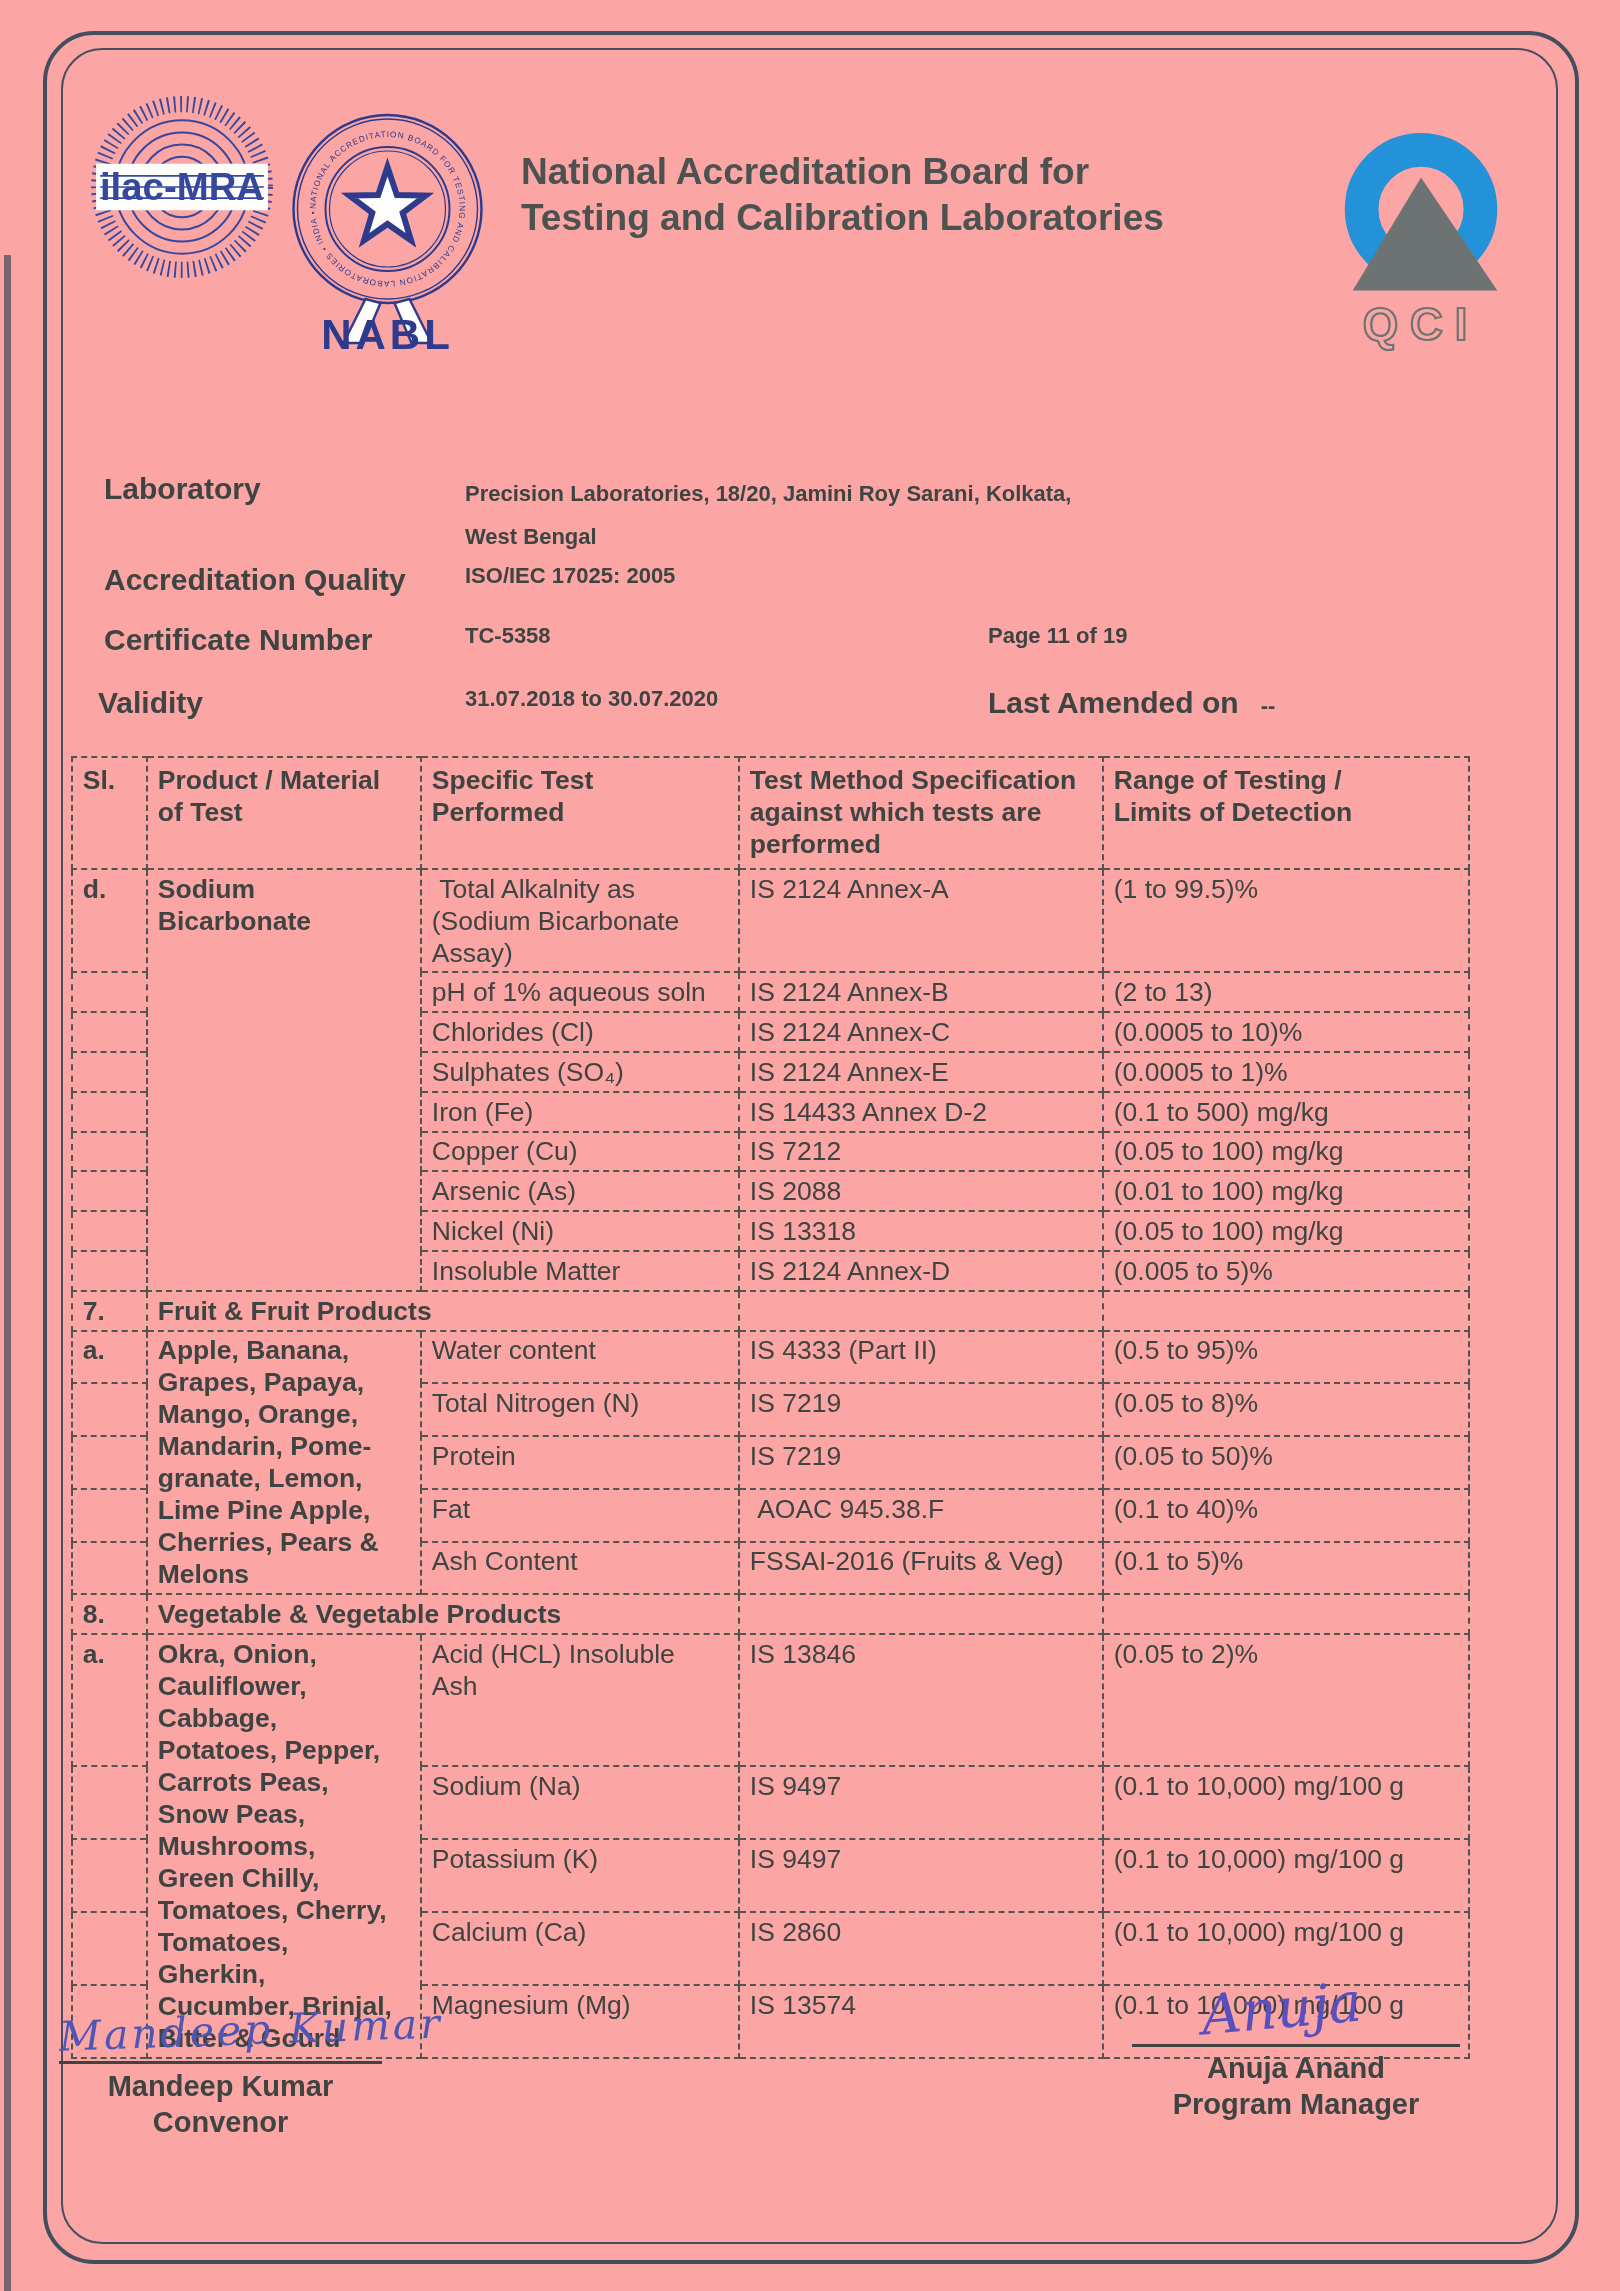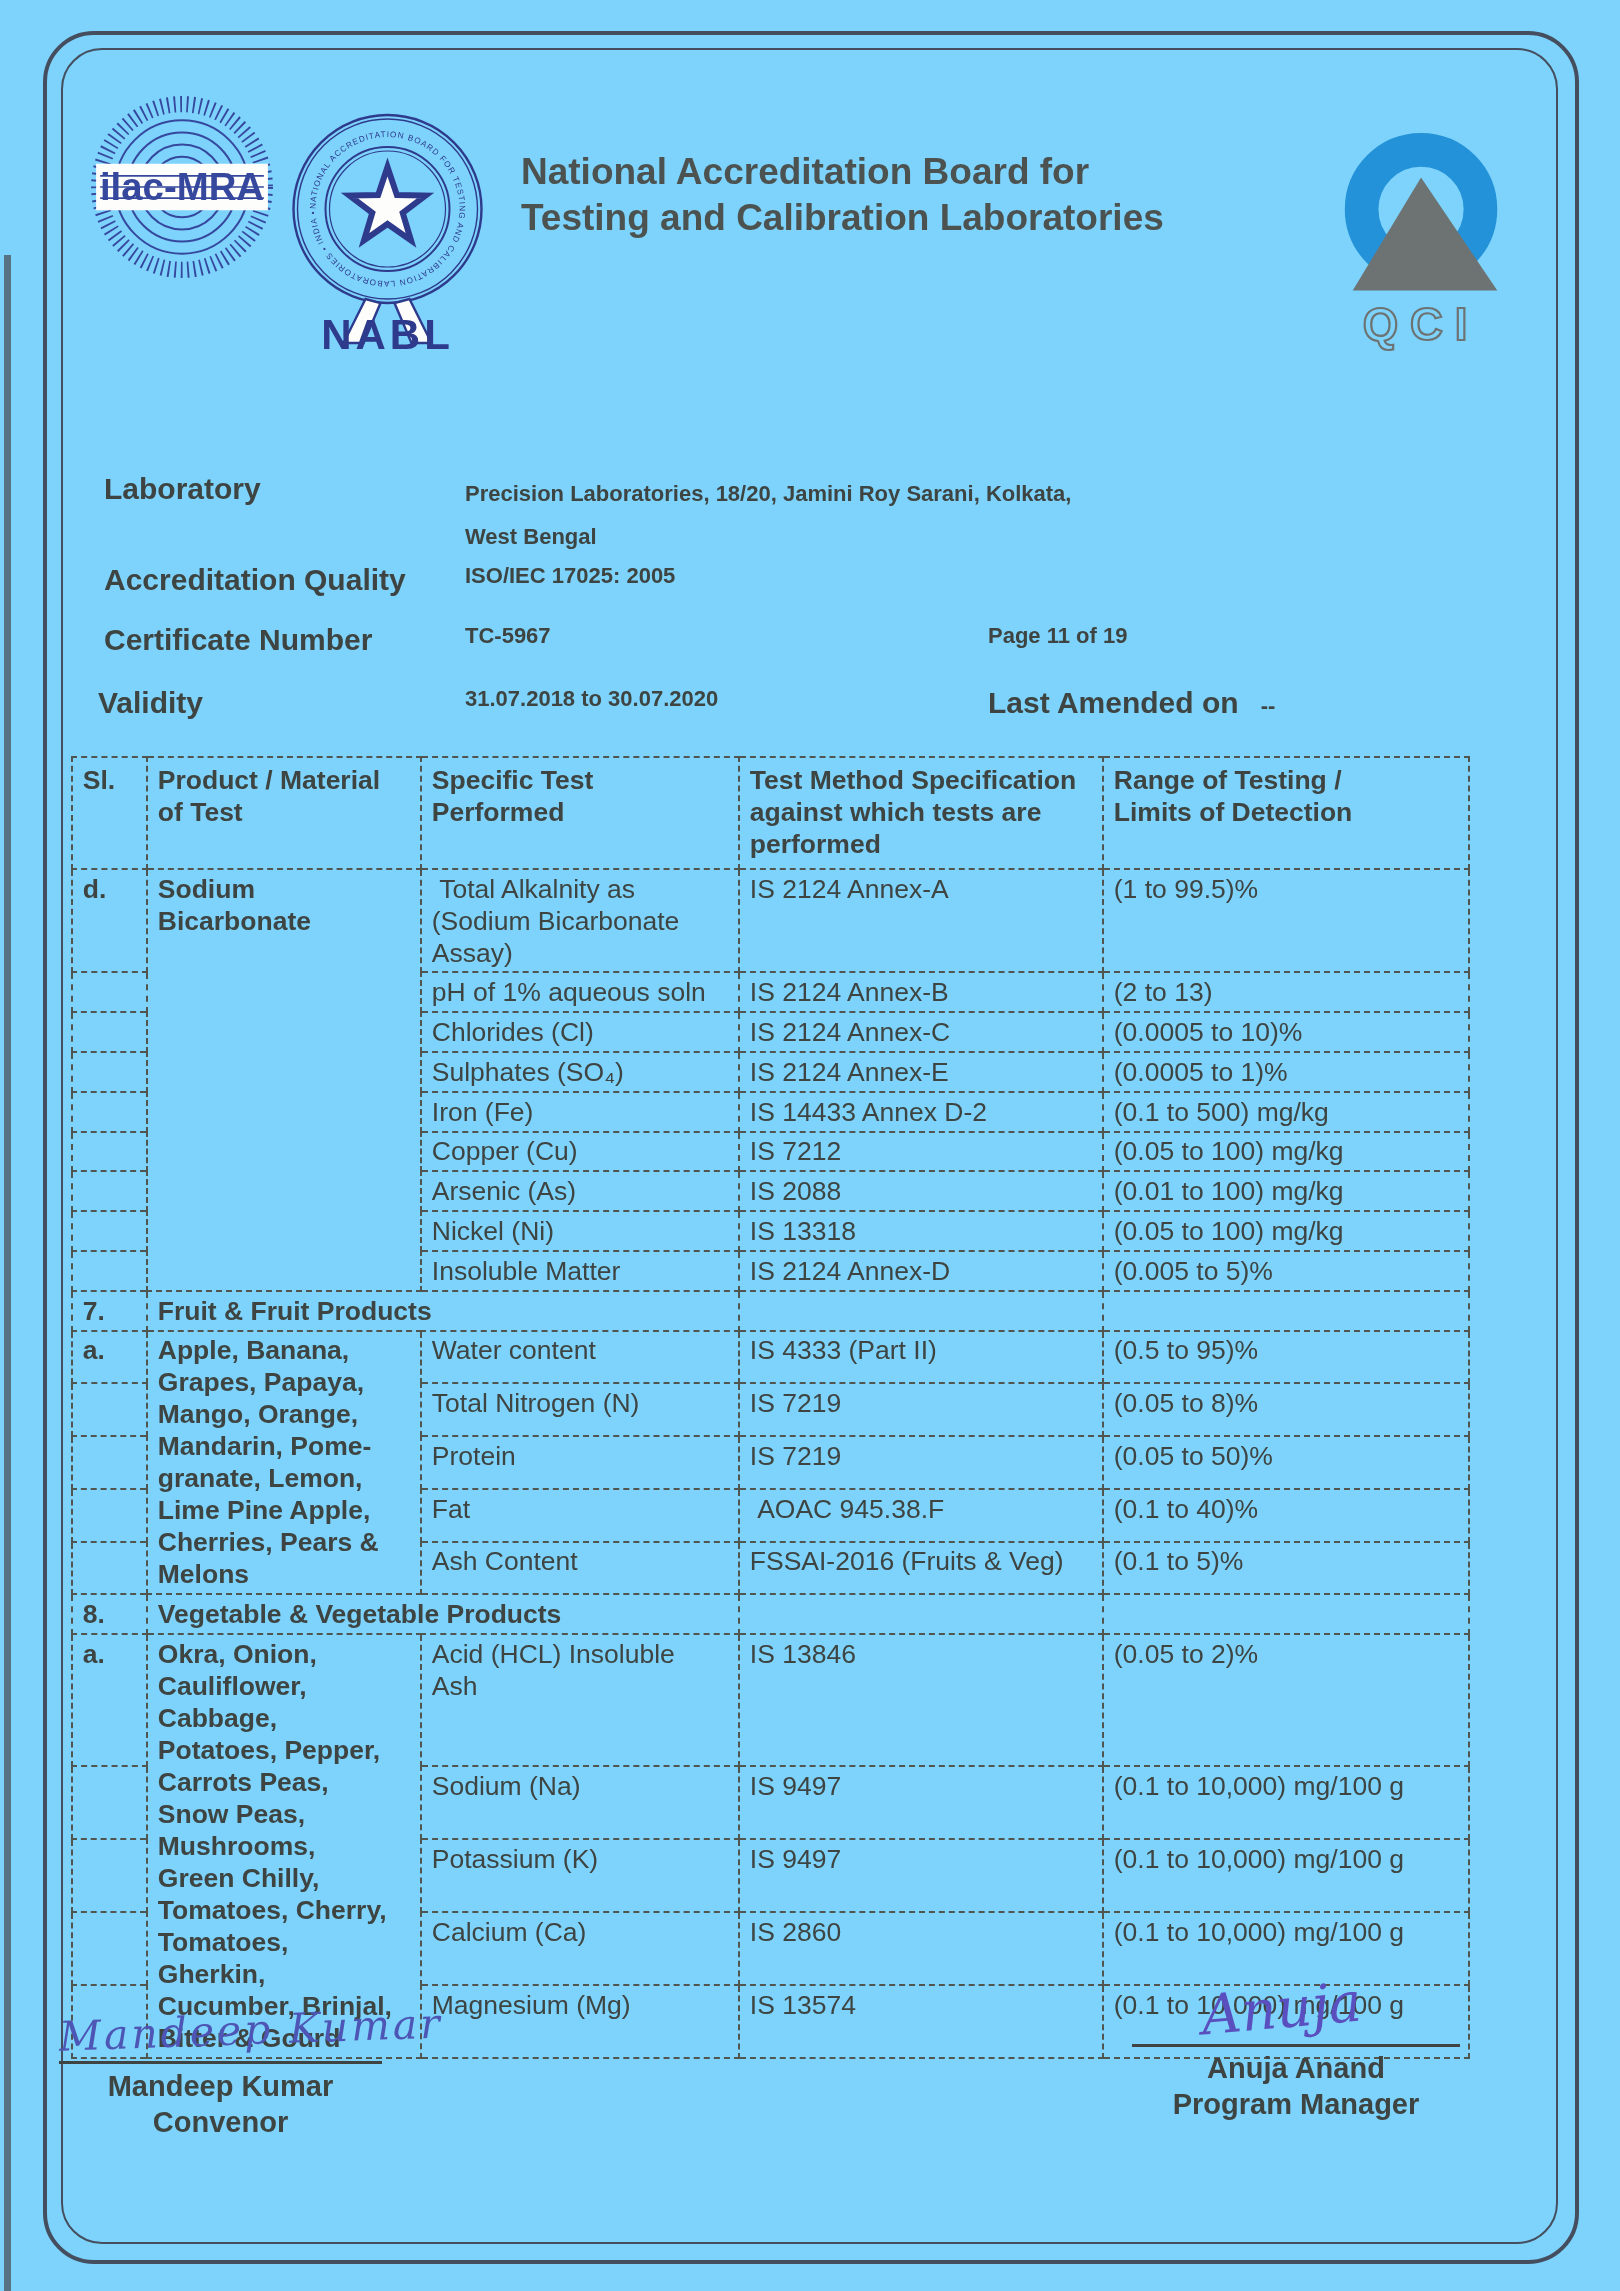--- a/index.html
+++ b/index.html
@@ -1,16 +1,16 @@
 <!DOCTYPE html>
 <html><head>
 <meta charset="utf-8">
 <style>
   html,body{margin:0;padding:0;background:#ffffff;}
-  .page{position:relative;width:1620px;height:2292px;background:#7dd3fc;
+  .page{position:relative;width:1620px;height:2292px;background:#fca5a5;
         font-family:"Liberation Sans",sans-serif;color:#3e4441;overflow:hidden;}
   .edge-strip{position:absolute;left:3.9px;top:255px;width:6.9px;height:2037px;
         background:#4b515a;opacity:.75;}
   .frame-outer{position:absolute;left:43px;top:31px;width:1528px;height:2225px;
         border:4.9px solid #454e5e;border-radius:51px;}
   .frame-inner{position:absolute;left:61px;top:48px;width:1493px;height:2192px;
         border:2.9px solid #454e5e;border-radius:41px;}
   .abs{position:absolute;}
   .ml{white-space:pre-line;}
 
@@ -101,21 +101,21 @@
 
 
   <div class="abs info-label" style="left:104px;top:472px;">Laboratory</div>
   <div class="abs info-value ml" style="left:465px;top:472px;width:941px;line-height:43px;">Precision Laboratories, 18/20, Jamini Roy Sarani, Kolkata,
 West Bengal</div>
 
   <div class="abs info-label" style="left:104px;top:563px;">Accreditation Quality</div>
   <div class="abs info-value" style="left:465px;top:563px;">ISO/IEC 17025: 2005</div>
 
   <div class="abs info-label" style="left:104px;top:623px;">Certificate Number</div>
-  <div class="abs info-value" style="left:465px;top:623px;">TC-5967</div>
+  <div class="abs info-value" style="left:465px;top:623px;">TC-5358</div>
   <div class="abs info-value" style="left:988px;top:623px;">Page 11 of 19</div>
 
   <div class="abs info-label" style="left:98px;top:686px;">Validity</div>
   <div class="abs info-value" style="left:465px;top:686px;">31.07.2018 to 30.07.2020</div>
   <div class="abs" style="left:988px;top:686px;">
     <span class="info-label">Last Amended on</span>
     <span class="info-value" style="margin-left:17.6px;">--</span>
   </div>
 
   <table class="scope">

